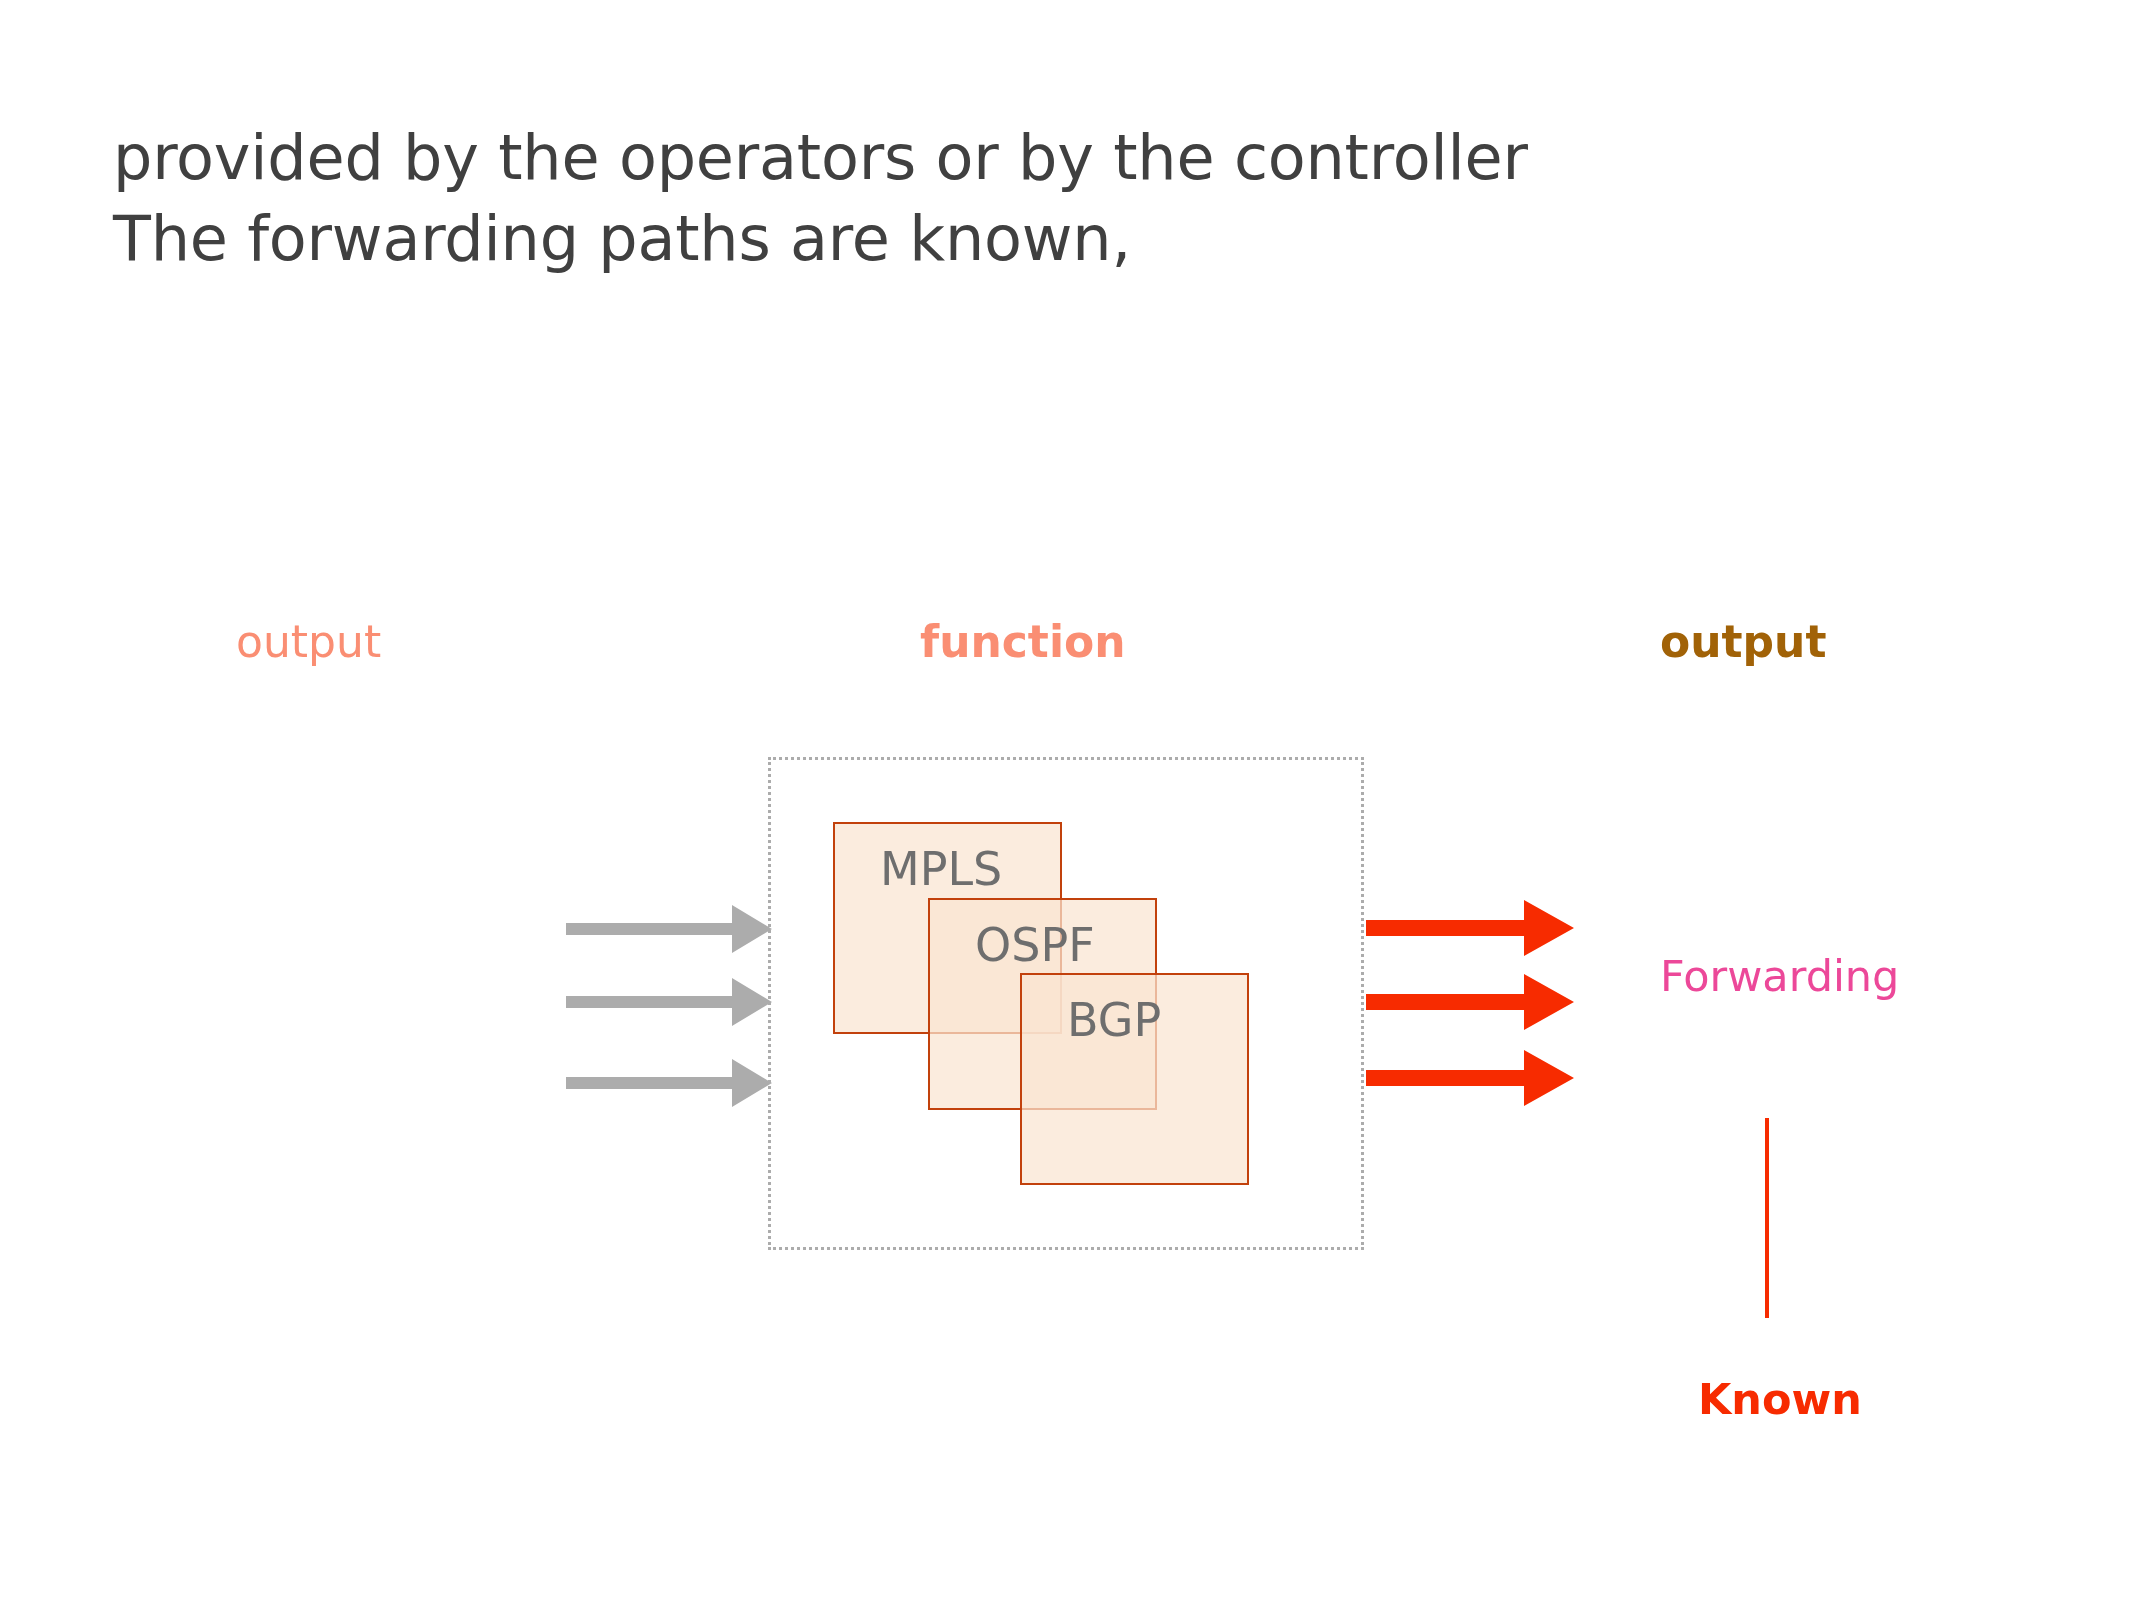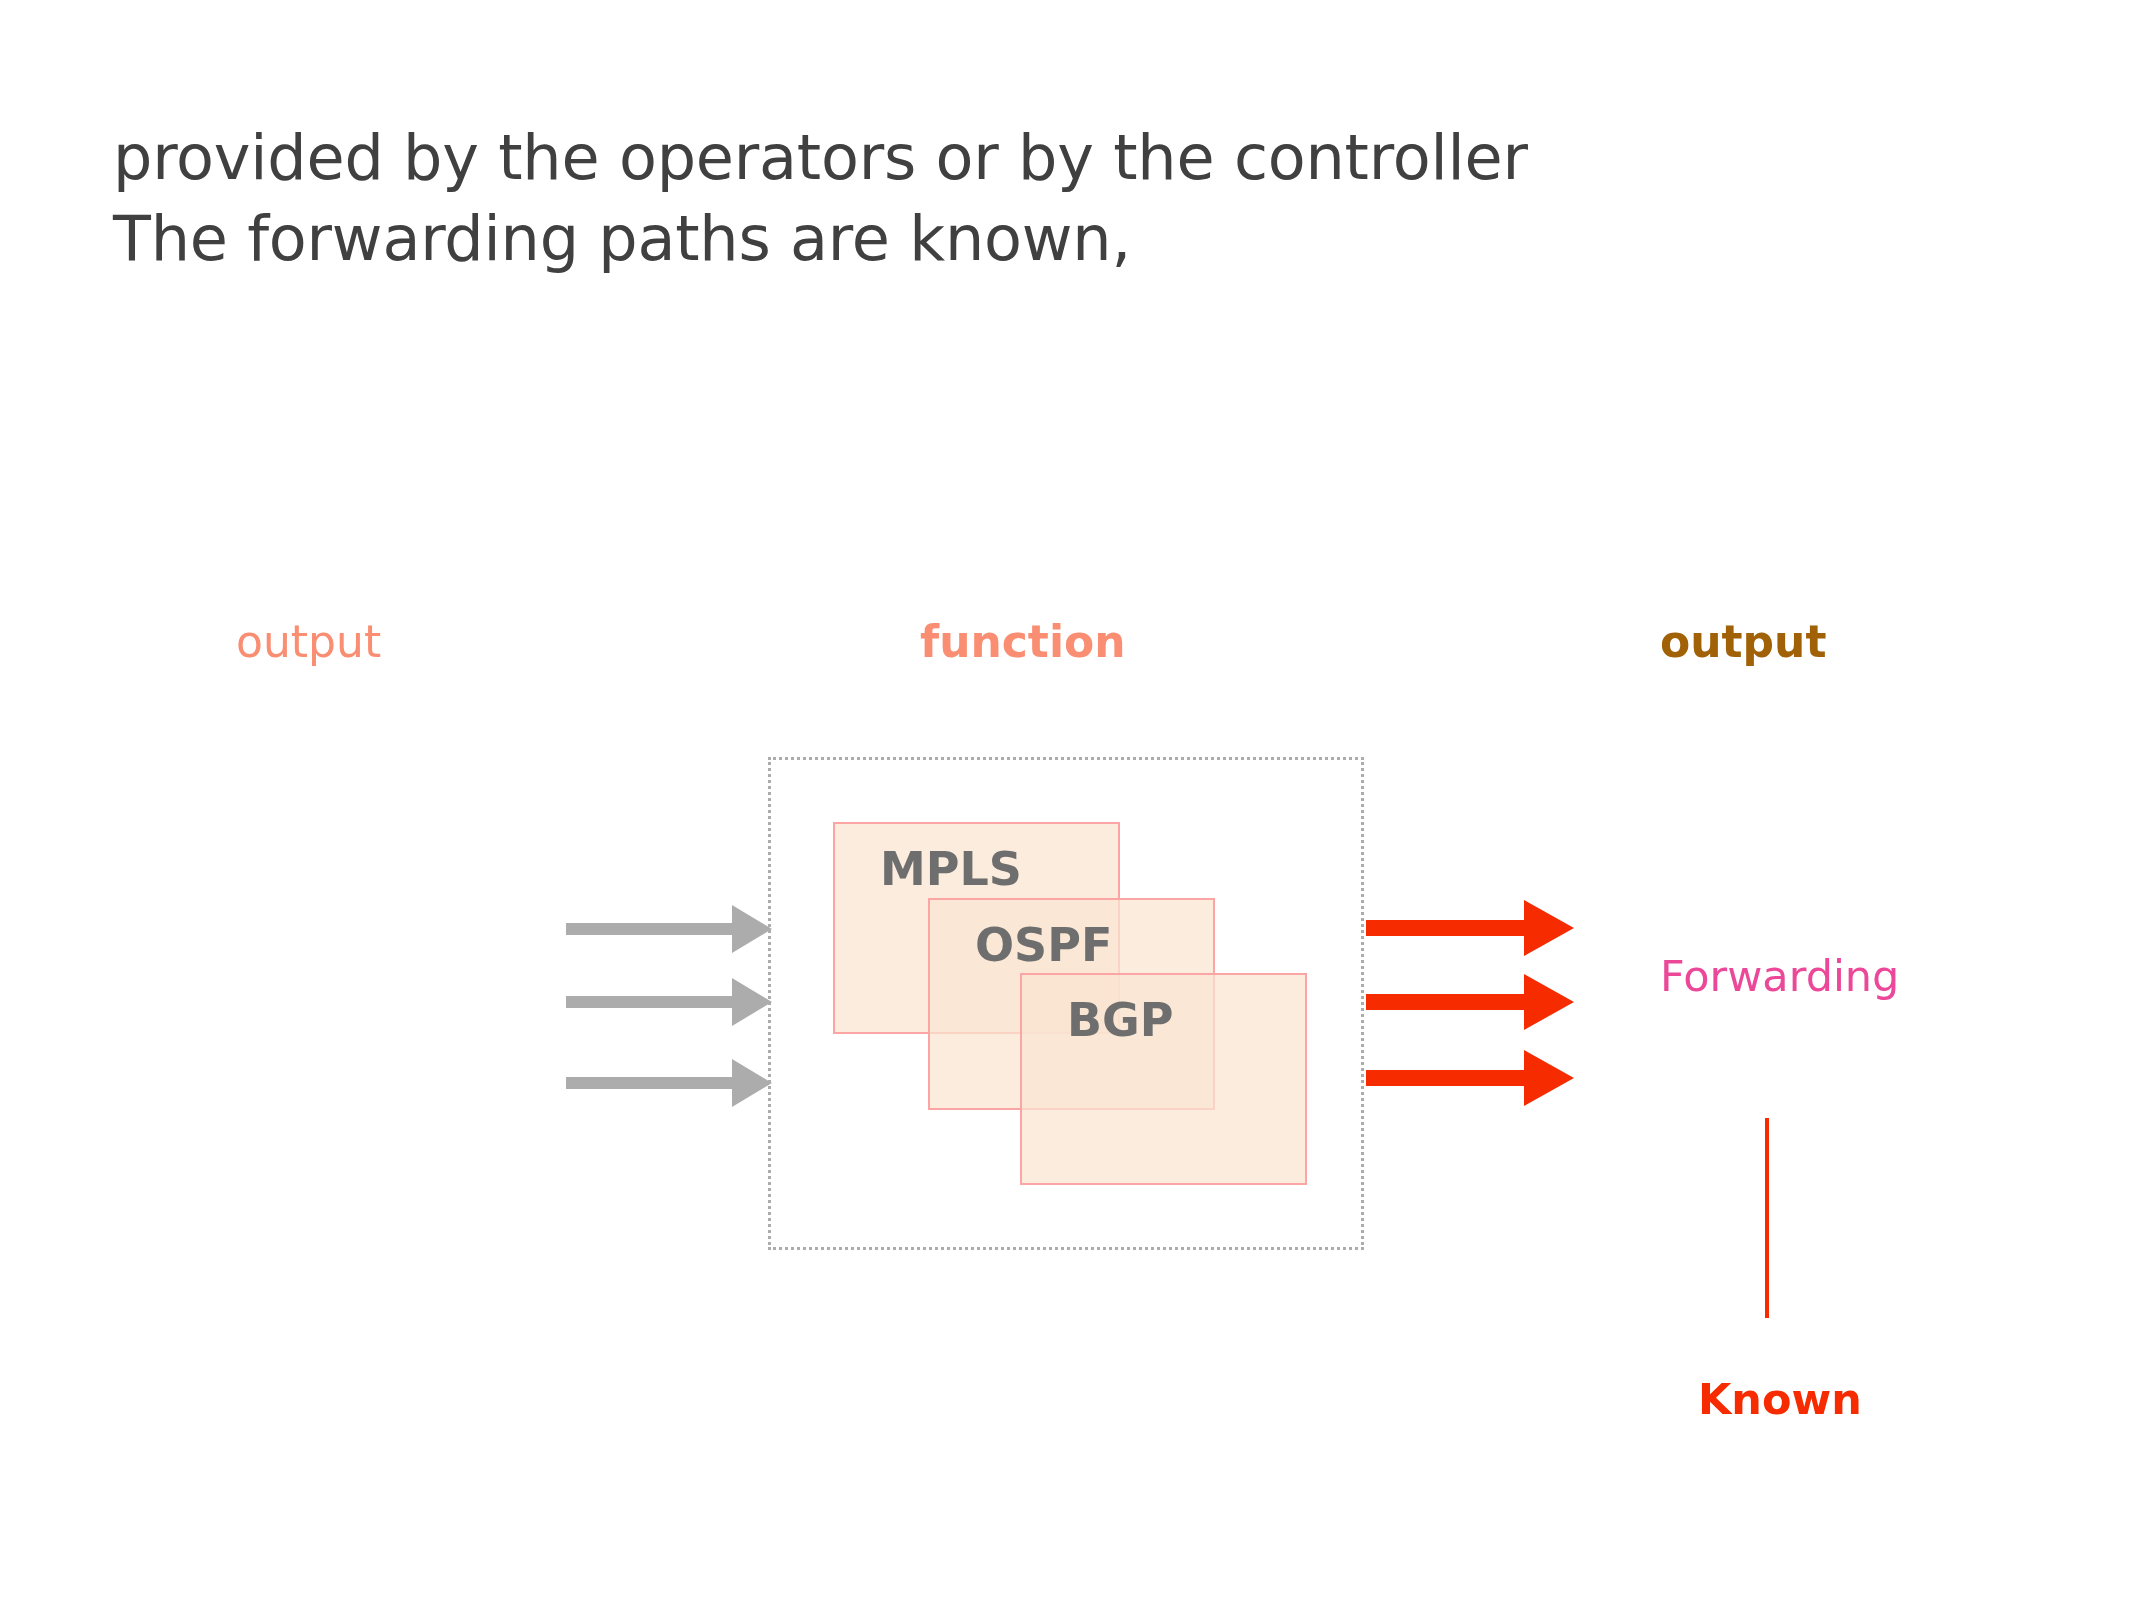--- a/index.html
+++ b/index.html
@@ -55,26 +55,25 @@
     width: 596px;
     height: 493px;
     border: 3px dotted #ACACAC;
     box-sizing: border-box;
     background: transparent;
   }
 
   
   .proto-box {
     position: absolute;
-    width: 287px;
+    width: 229px;
     height: 212px;
     background: rgba(250, 228, 209, 0.72);
-    border: 2px solid #fca5a5;
+    border: 2px solid #c2410c;
     box-sizing: border-box;
-    font-weight: bold;
   }
   .proto-label {
     position: absolute;
     left: 45px;
     top: 22px;
     font-family: "DejaVu Sans", sans-serif;
     font-size: 46px;
     line-height: 1;
     color: #6E6E6E;
     white-space: nowrap;

